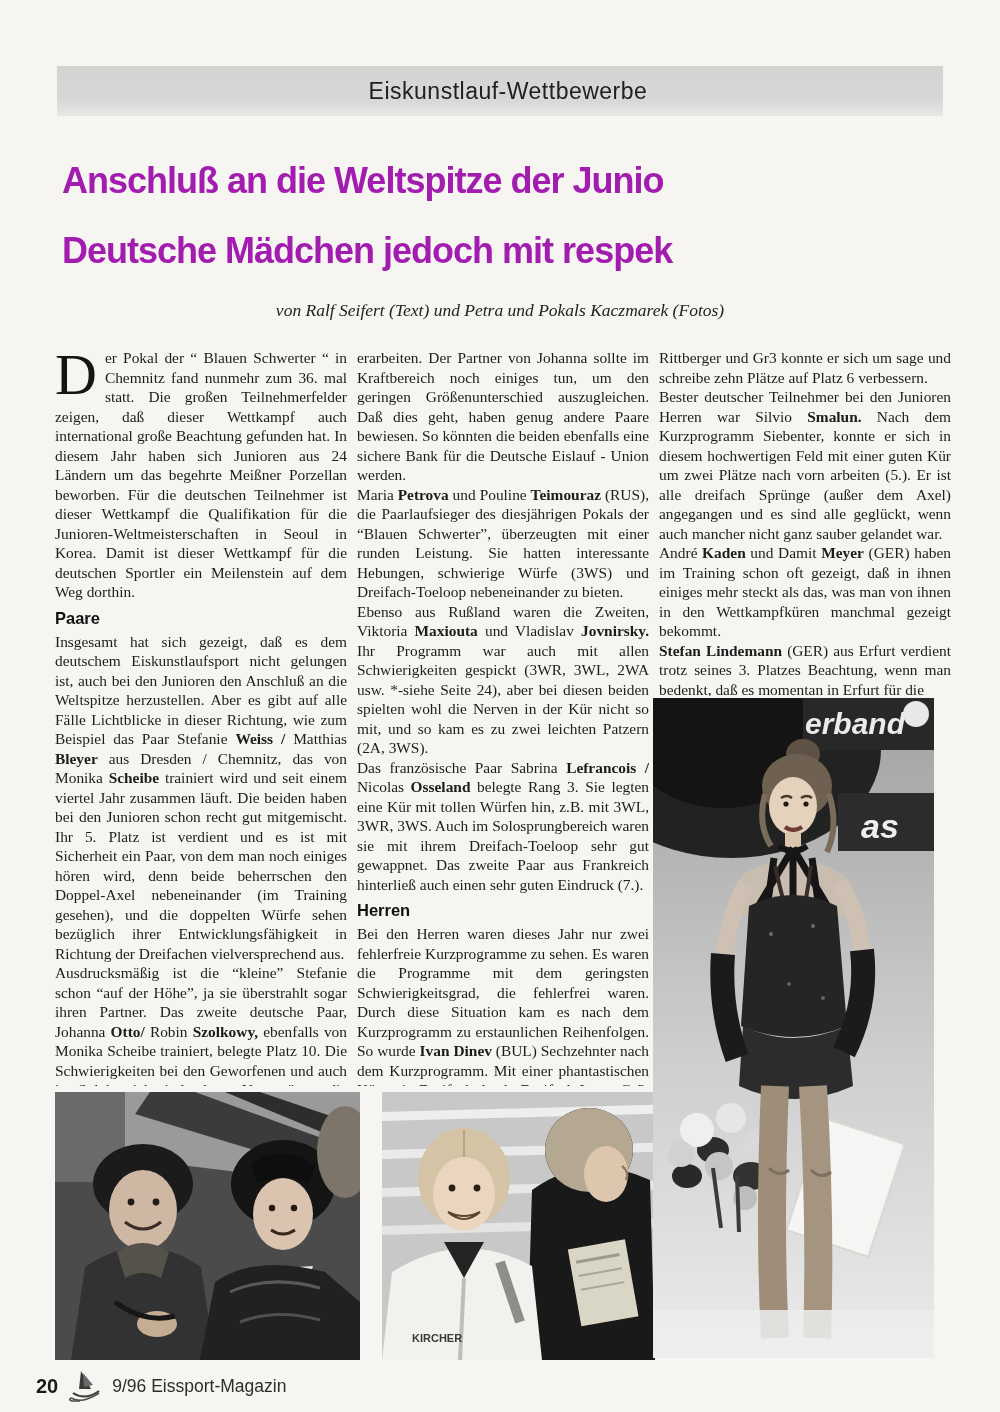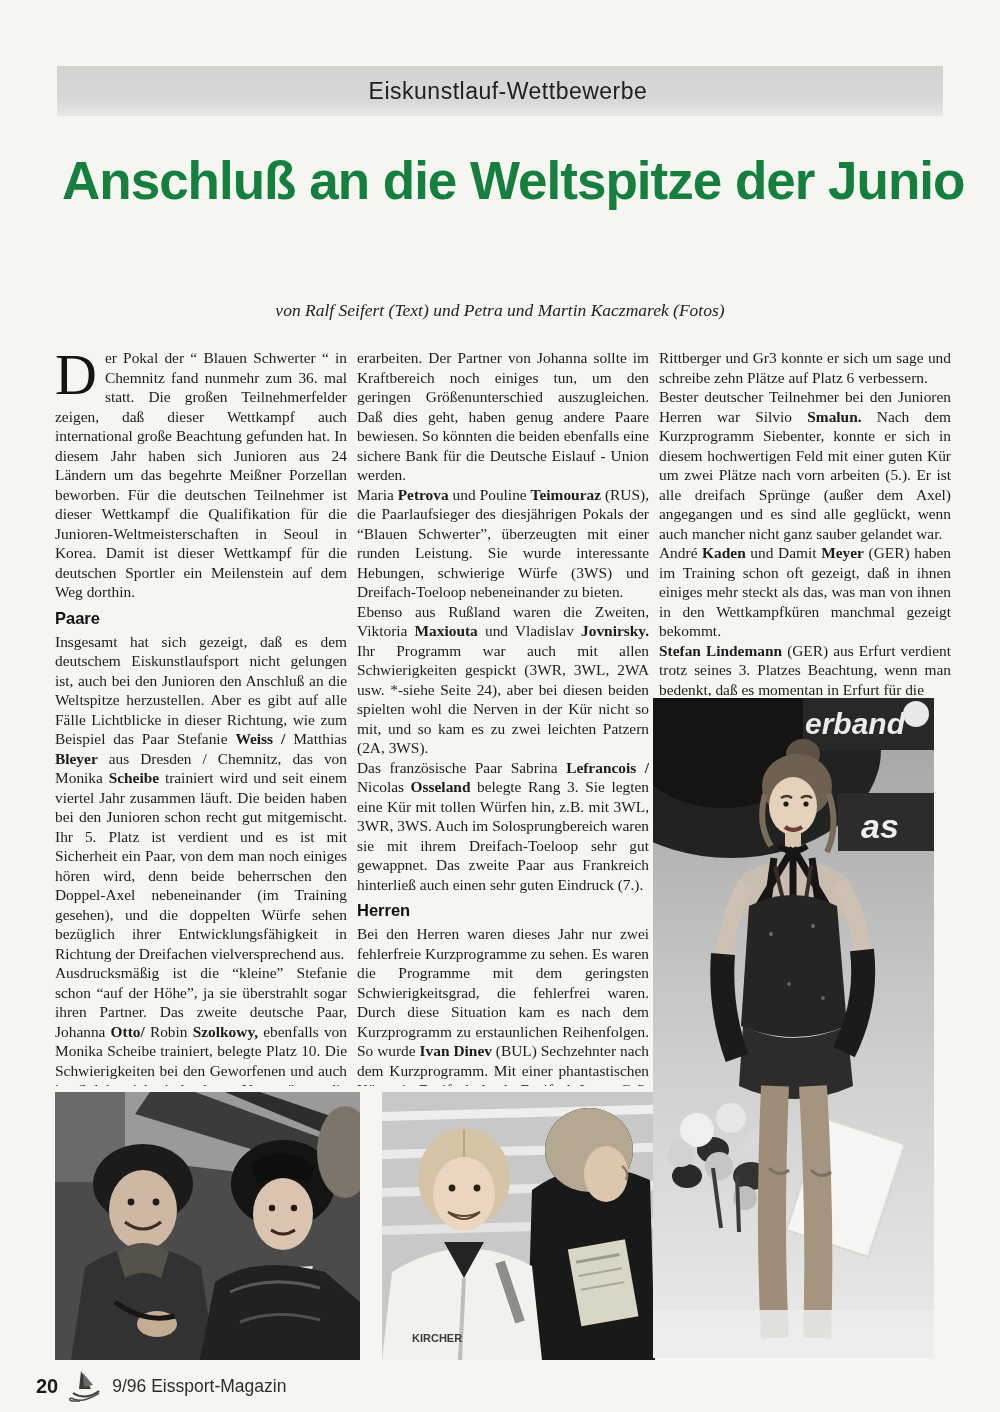--- a/index.html
+++ b/index.html
@@ -19,22 +19,22 @@
     background:linear-gradient(#d3d3d2 0%,#d8d8d7 70%,#e7e7e6 100%);
     display:flex;align-items:center;justify-content:center;
     font-family:"Liberation Sans",sans-serif;
     font-size:23px;color:#202020;letter-spacing:0.5px;padding-left:16px;
   }
 
   
   .headline{
     left:62px;top:146px;width:938px;
     font-family:"Liberation Sans",sans-serif;
-    font-weight:bold;font-size:53px;line-height:70px;
-    letter-spacing:-1px;color:#15803d;
+    font-weight:bold;font-size:36px;line-height:70px;
+    letter-spacing:-1px;color:#a21caf;
   }
   .headline .hl-line{white-space:nowrap;overflow:visible;}
 
   
   .byline{
     left:0;top:300px;width:1000px;text-align:center;
     font-style:italic;font-size:17.5px;color:#222;
   }
 
   
@@ -76,33 +76,34 @@
 </style>
 </head>
 <body>
 
 <div class="abs kicker-bar">
   <span>Eiskunstlauf-Wettbewerbe</span>
 </div>
 
 <div class="abs headline">
   <div class="hl-line">Anschluß an die Weltspitze der Junio</div>
-</div>
-
-<div class="abs byline">von Ralf Seifert (Text) und Petra und Martin Kaczmarek (Fotos)</div>
+  <div class="hl-line">Deutsche Mädchen jedoch mit respek</div>
+</div>
+
+<div class="abs byline">von Ralf Seifert (Text) und Petra und Pokals Kaczmarek (Fotos)</div>
 
 <div class="col" id="col1">
     <p><span class="dropcap">D</span><span>er Pokal der “ Blauen Schwerter “ in Chemnitz fand nunmehr zum 36. mal statt. Die großen Teilnehmerfelder zeigen, daß dieser Wettkampf auch international große Beachtung gefunden hat. In diesem Jahr haben sich Junioren aus 24 Ländern um das begehrte Meißner Porzellan beworben. Für die deutschen Teilnehmer ist dieser Wettkampf die Qualifikation für die Junioren-Weltmeisterschaften in Seoul in Korea. Damit ist dieser Wettkampf für die deutschen Sportler ein Meilenstein auf dem Weg dorthin.</span></p>
     <div class="sec-heading">Paare</div>
     <p><span>Insgesamt hat sich gezeigt, daß es dem deutschem Eiskunstlaufsport nicht gelungen ist, auch bei den Junioren den Anschluß an die Weltspitze herzustellen. Aber es gibt auf alle Fälle Lichtblicke in dieser Richtung, wie zum Beispiel das Paar Stefanie </span><span class="bseg">Weiss /</span><span> Matthias </span><span class="bseg">Bleyer</span><span> aus Dresden / Chemnitz, das von Monika </span><span class="bseg">Scheibe</span><span> trainiert wird und seit einem viertel Jahr zusammen läuft. Die beiden haben bei den Junioren schon recht gut mitgemischt. Ihr 5. Platz ist verdient und es ist mit Sicherheit ein Paar, von dem man noch einiges hören wird, denn beide beherrschen den Doppel-Axel nebeneinander (im Training gesehen), und die doppelten Würfe sehen bezüglich ihrer Entwicklungsfähigkeit in Richtung der Dreifachen vielversprechend aus.</span></p>
     <p><span>Ausdrucksmäßig ist die “kleine” Stefanie schon “auf der Höhe”, ja sie überstrahlt sogar ihren Partner. Das zweite deutsche Paar, Johanna </span><span class="bseg">Otto/</span><span> Robin </span><span class="bseg">Szolkowy,</span><span> ebenfalls von Monika Scheibe trainiert, belegte Platz 10. Die Schwierigkeiten bei den Geworfenen und auch im Solobereich sind erlernt. Nun müssen die beiden die nötige Sicherheit für die Programme</span></p>
   </div>
 <div class="col" id="col2">
     <p><span>erarbeiten. Der Partner von Johanna sollte im Kraftbereich noch einiges tun, um den geringen Größenunterschied auszugleichen. Daß dies geht, haben genug andere Paare bewiesen. So könnten die beiden ebenfalls eine sichere Bank für die Deutsche Eislauf - Union werden.</span></p>
-    <p><span>Maria </span><span class="bseg">Petrova</span><span> und Pouline </span><span class="bseg">Teimouraz</span><span> (RUS), die Paarlaufsieger des diesjährigen Pokals der “Blauen Schwerter”, überzeugten mit einer runden Leistung. Sie wurde interessante Hebungen, schwierige Würfe (3WS) und Dreifach-Toeloop nebeneinander zu bieten.</span></p>
+    <p><span>Maria </span><span class="bseg">Petrova</span><span> und Pouline </span><span class="bseg">Teimouraz</span><span> (RUS), die Paarlaufsieger des diesjährigen Pokals der “Blauen Schwerter”, überzeugten mit einer runden Leistung. Sie hatten interessante Hebungen, schwierige Würfe (3WS) und Dreifach-Toeloop nebeneinander zu bieten.</span></p>
     <p><span>Ebenso aus Rußland waren die Zweiten, Viktoria </span><span class="bseg">Maxiouta</span><span> und Vladislav </span><span class="bseg">Jovnirsky.</span><span> Ihr Programm war auch mit allen Schwierigkeiten gespickt (3WR, 3WL, 2WA usw. *-siehe Seite 24), aber bei diesen beiden spielten wohl die Nerven in der Kür nicht so mit, und so kam es zu zwei leichten Patzern (2A, 3WS).</span></p>
     <p><span>Das französische Paar Sabrina </span><span class="bseg">Lefrancois /</span><span> Nicolas </span><span class="bseg">Osseland</span><span> belegte Rang 3. Sie legten eine Kür mit tollen Würfen hin, z.B. mit 3WL, 3WR, 3WS. Auch im Solosprungbereich waren sie mit ihrem Dreifach-Toeloop sehr gut gewappnet. Das zweite Paar aus Frankreich hinterließ auch einen sehr guten Eindruck (7.).</span></p>
     <div class="sec-heading">Herren</div>
     <p><span>Bei den Herren waren dieses Jahr nur zwei fehlerfreie Kurzprogramme zu sehen. Es waren die Programme mit dem geringsten Schwierigkeitsgrad, die fehlerfrei waren. Durch diese Situation kam es nach dem Kurzprogramm zu erstaunlichen Reihenfolgen. So wurde </span><span class="bseg">Ivan Dinev</span><span> (BUL) Sechzehnter nach dem Kurzprogramm. Mit einer phantastischen Kür mit Dreifach-Axel, Dreifach-Lutz, Gs3, Dreifach-</span></p>
   </div>
 <div class="col" id="col3">
     <p><span>Rittberger und Gr3 konnte er sich um sage und schreibe zehn Plätze auf Platz 6 verbessern.</span></p>
     <p><span>Bester deutscher Teilnehmer bei den Junioren Herren war Silvio </span><span class="bseg">Smalun.</span><span> Nach dem Kurzprogramm Siebenter, konnte er sich in diesem hochwertigen Feld mit einer guten Kür um zwei Plätze nach vorn arbeiten (5.). Er ist alle dreifach Sprünge (außer dem Axel) angegangen und es sind alle geglückt, wenn auch mancher nicht ganz sauber gelandet war.</span></p>
     <p><span>André </span><span class="bseg">Kaden</span><span> und Damit </span><span class="bseg">Meyer</span><span> (GER) haben im Training schon oft gezeigt, daß in ihnen einiges mehr steckt als das, was man von ihnen in den Wettkampfküren manchmal gezeigt bekommt.</span></p>
     <p><span class="bseg">Stefan Lindemann</span><span> (GER) aus Erfurt verdient trotz seines 3. Platzes Beachtung, wenn man bedenkt, daß es momentan in Erfurt für die</span></p>

